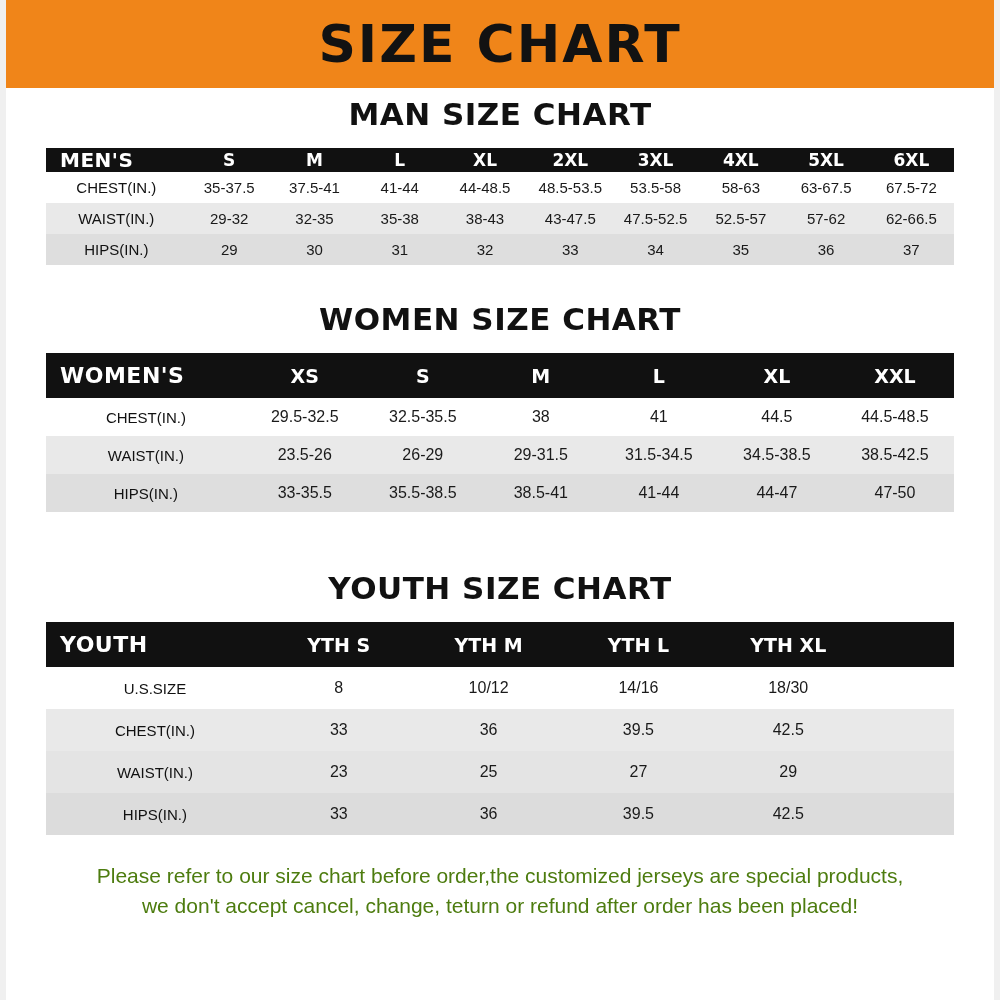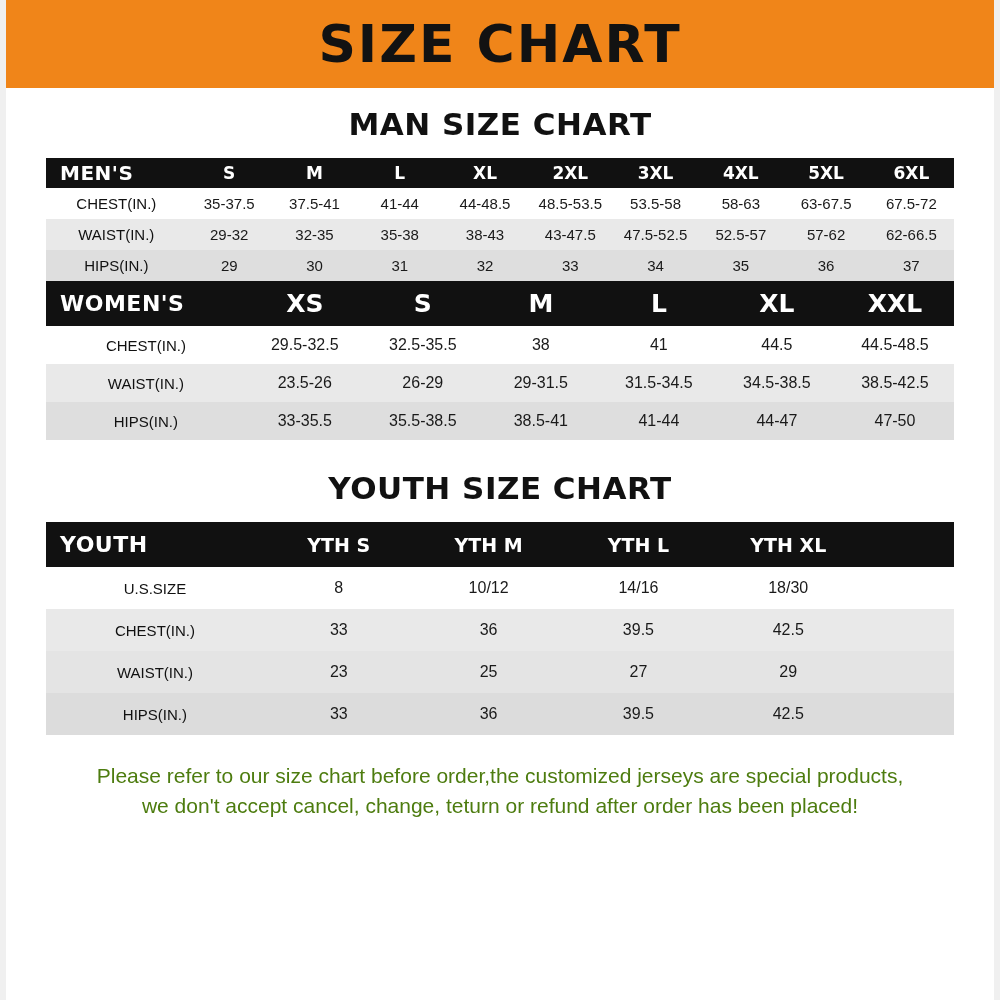--- a/index.html
+++ b/index.html
@@ -44,43 +44,43 @@
 
   
   .section-title {
     text-align: center;
     font-family: "DejaVu Sans", sans-serif;
     font-weight: 700;
     font-size: 31px;
     color: #111111;
     letter-spacing: 0.5px;
   }
-  .t-man    { margin-top: 18px; margin-bottom: 16px; }
+  .t-man    { margin-top: 8px; margin-bottom: 16px; }
   .t-women  { margin-top: 36px; margin-bottom: 16px; }
-  .t-youth  { margin-top: 30px; margin-bottom: 16px; }
+  .t-youth  { margin-top: 58px; margin-bottom: 16px; }
 
   
   .tbl-wrap {
     margin: 0 40px;
   }
   table.size {
     width: 100%;
     border-collapse: collapse;
     table-layout: fixed;
   }
   table.size th,
   table.size td {
     padding: 0;
     text-align: center;
     vertical-align: middle;
   }
 
   
   table.size thead tr {
-    height: 30px;
+    height: 24px;
     background: #111111;
   }
   table.size thead th {
     color: #ffffff;
     font-family: "DejaVu Sans", sans-serif;
     font-weight: 700;
     font-size: 17px;
   }
   table.size thead th.corner {
     text-align: left;
@@ -107,21 +107,21 @@
   table.size tbody td.rowhead {
     font-size: 15px;
     color: #111111;
     text-align: center;
   }
 
   
   table.women tbody tr { height: 38px; }
   table.women thead tr { height: 45px; }
   table.women tbody td { font-size: 16px; }
-  table.women thead th { font-size: 25px; }
+  table.women thead th { font-size: 19px; }
   table.women thead th.corner { font-size: 22px; }
 
   table.youth tbody tr { height: 42px; }
   table.youth thead tr { height: 45px; }
   table.youth tbody td { font-size: 16px; }
   table.youth thead th { font-size: 19px; margin-left: 23px; }
   table.youth thead th.corner { font-size: 22px; }
 
   
   .note {
@@ -206,20 +206,21 @@
           <td>33</td>
           <td>34</td>
           <td>35</td>
           <td>36</td>
           <td>37</td>
         </tr>
       </tbody>
     </table>
   </div>
 
+  <div class="section-title t-women">WOMEN SIZE CHART</div>
   <div class="tbl-wrap">
     <table class="size women">
       <colgroup>
         <col style="width:22%">
         <col style="width:13%">
           <col style="width:13%">
           <col style="width:13%">
         <col style="width:13%">
           <col style="width:13%">
           <col style="width:13%">

